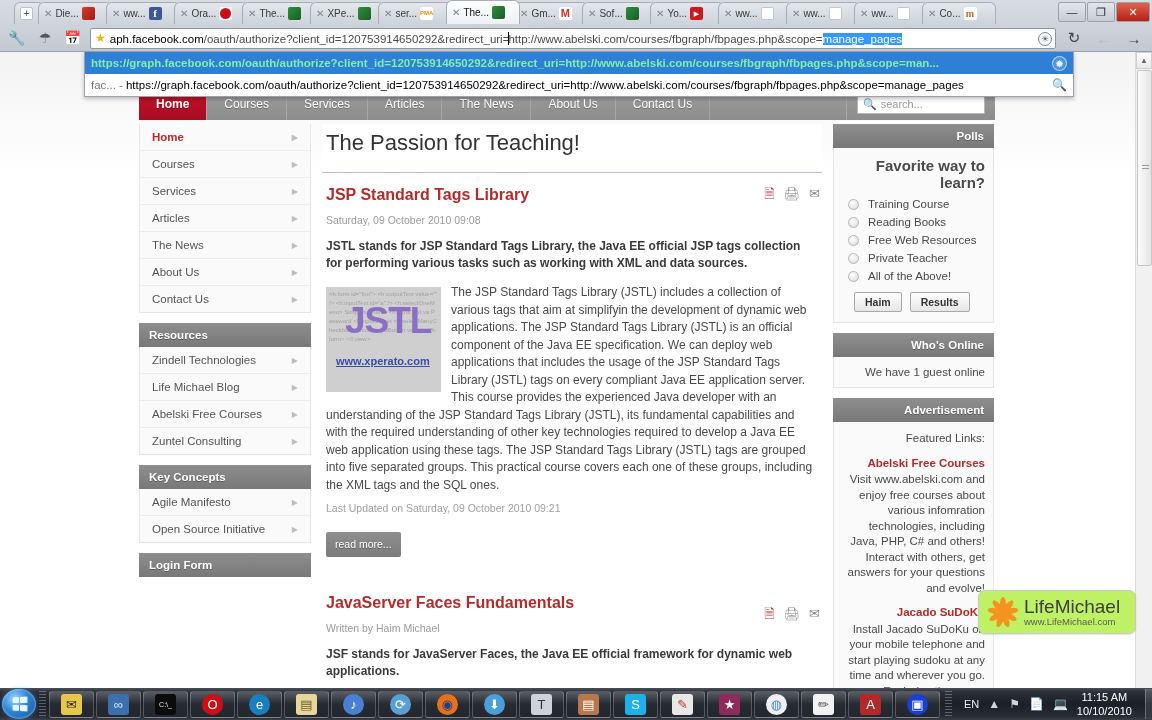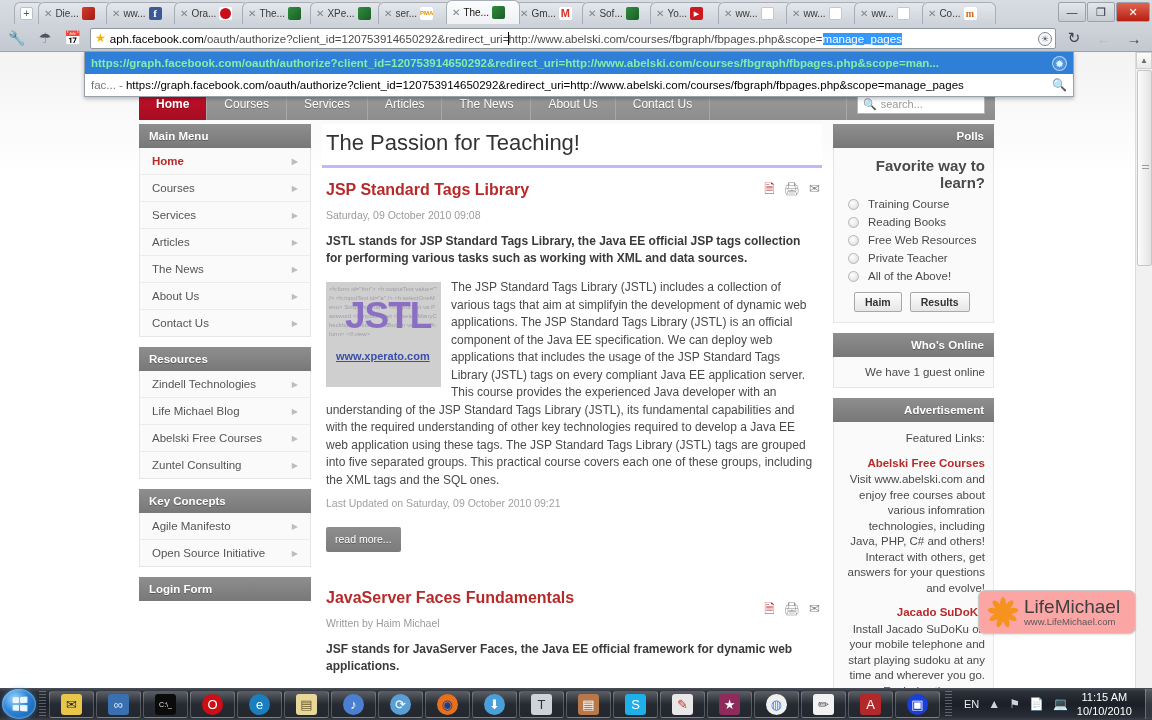--- a/index.html
+++ b/index.html
@@ -202,22 +202,22 @@
   }
   .menulink:last-child { border-bottom:none; }
   .menulink.active { color:#b72a2a; font-weight:bold; }
   .menulink .chev { color:#bdbdbd; font-size:8px; }
   .modspacer { height:10px; }
 
   
   #maincontent { background:#fff; }
   #pagetitle {
     font: 400 22px/26px "Liberation Sans", sans-serif;
-    color:#333; padding:6px 0 9px 4px;
-    border-bottom:3px solid #c4b5fd;
+    color:#333; padding:6px 0 16px 4px;
+    border-bottom:1px solid #c4b5fd;
   }
   .article { padding: 12px 4px 0 4px; position:relative; }
   .arttitle {
     font: bold 16px/20px "Liberation Sans", sans-serif;
     color:#b72a2a; margin-bottom:7px;
   }
   .arttools { position:absolute; right:2px; top:14px; display:flex; gap:9px; }
   .arttools .ti { font-size:13px; line-height:13px; color:#8a8a8a; }
   .arttools .pdf { color:#b3292b; }
   .artmeta { font-size:10.5px; color:#9b9b9b; line-height:16px; }
@@ -263,21 +263,21 @@
     border:1px solid #a9a9a9; border-radius:2px;
   }
   .simpletext { font-size:11.5px; color:#4a4a4a; padding:9px 8px; }
   .adbody { padding:9px 8px; font-size:11.5px; line-height:15.5px; color:#4a4a4a; }
   .adlink { color:#b72a2a; font-weight:bold; display:block; margin-top:9px; }
   .adbody p { margin-top:1px; }
 
   
   #watermark {
     position:absolute; right:16px; bottom:54px; z-index:20;
-    width:158px; height:44px; background:#fca5a5;
+    width:158px; height:44px; background:#bef264;
     border:1px solid #c9c9c9; border-radius:7px;
     display:flex; align-items:center; gap:5px; padding:0 7px;
     box-shadow:0 1px 2px rgba(0,0,0,.12);
   }
   #wmflower { width:33px; height:33px; position:relative; flex:none; }
   #wmflower span {
     position:absolute; left:13.5px; top:1px; width:6px; height:15px;
     background:#f5931e; border-radius:50% 50% 40% 40%;
     transform-origin: 3px 15.5px;
   }
@@ -484,21 +484,20 @@
             <span>search...</span>
           </div>
         </div>
       </div>
     </div>
 
     <div id="cols">
 
       <div id="leftcol">
           <div>
-            <div class="modtitle">Main Menu</div>
             <div class="modbody">
               <div class="menulink active">
                 <span>Home</span>
                 <span class="chev">▶</span>
               </div>
               <div class="menulink">
                 <span>Courses</span>
                 <span class="chev">▶</span>
               </div>
               <div class="menulink">

